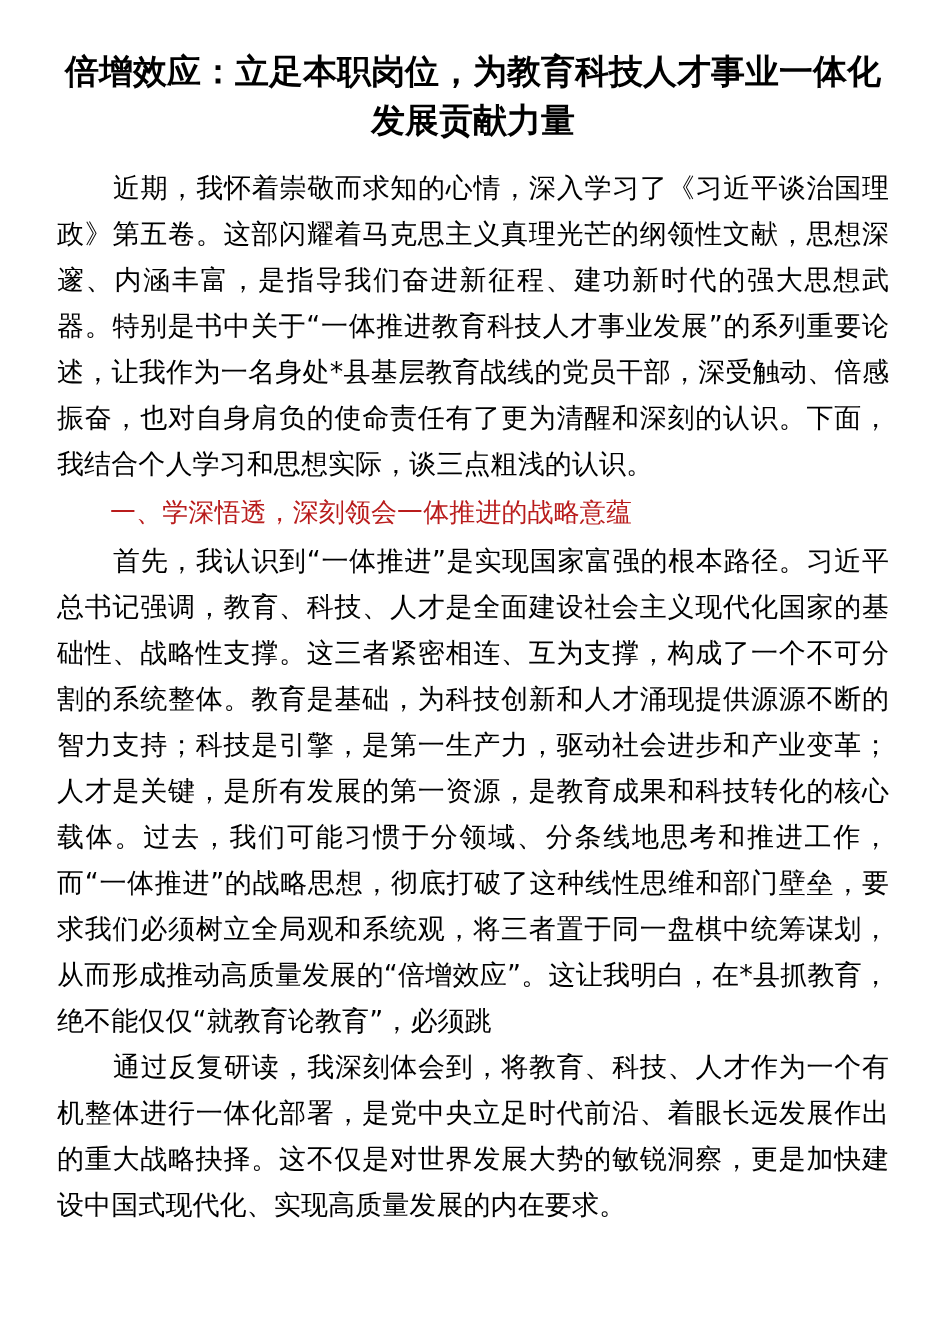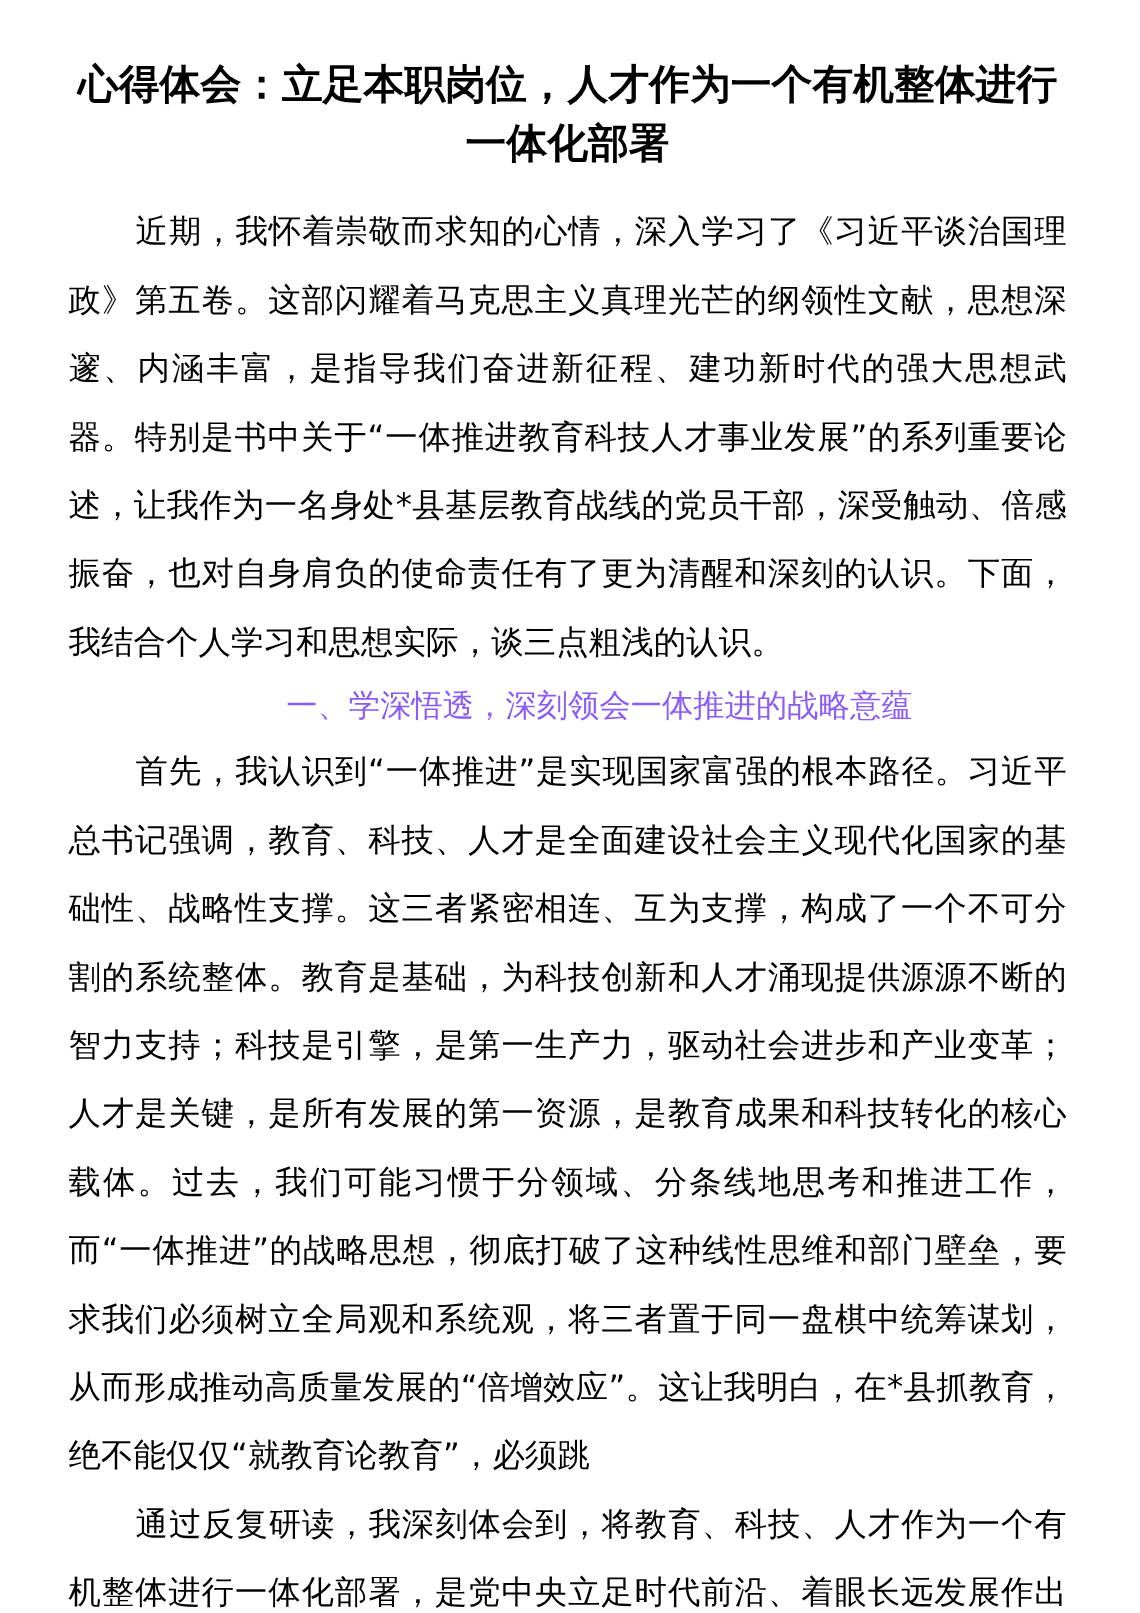--- a/index.html
+++ b/index.html
@@ -33,49 +33,49 @@
     text-align: center;
     letter-spacing: 0px;
     margin: 0;
     padding-top: 47px;
     padding-bottom: 0px;
     color: #000000;
     font-family: "DejaVu Sans", "Liberation Sans", sans-serif;
   }
   .para {
     font-size: 27px;
-    line-height: 57px;
+    line-height: 46px;
     text-align: justify;
     text-justify: inter-character;
     text-indent: 56px;
     margin: 0;
     color: #000000;
     letter-spacing: 0.1px;
     word-break: break-all;
   }
   .para-first {
     margin-top: 20px;
   }
   .heading {
     font-size: 26px;
     line-height: 51px;
     text-indent: 53px;
     margin: 0;
-    color: #8b5cf6;
-    text-align: center;
+    color: #b91c1c;
+    text-align: left;
     letter-spacing: 0.1px;
   }
 </style>
 </head>
 <body>
 
 <div class="page">
   <div class="doc-body">
 
-    <h1 class="doc-title">心得体会：立足本职岗位，人才作为一个有机整体进行一体化部署</h1>
+    <h1 class="doc-title">倍增效应：立足本职岗位，为教育科技人才事业一体化发展贡献力量</h1>
 
     <p class="para para-first">近期，我怀着崇敬而求知的心情，深入学习了《习近平谈治国理政》第五卷。这部闪耀着马克思主义真理光芒的纲领性文献，思想深邃、内涵丰富，是指导我们奋进新征程、建功新时代的强大思想武器。特别是书中关于“一体推进教育科技人才事业发展”的系列重要论述，让我作为一名身处*县基层教育战线的党员干部，深受触动、倍感振奋，也对自身肩负的使命责任有了更为清醒和深刻的认识。下面，我结合个人学习和思想实际，谈三点粗浅的认识。</p>
 
     <p class="heading">一、学深悟透，深刻领会一体推进的战略意蕴</p>
 
     <p class="para">首先，我认识到“一体推进”是实现国家富强的根本路径。习近平总书记强调，教育、科技、人才是全面建设社会主义现代化国家的基础性、战略性支撑。这三者紧密相连、互为支撑，构成了一个不可分割的系统整体。教育是基础，为科技创新和人才涌现提供源源不断的智力支持；科技是引擎，是第一生产力，驱动社会进步和产业变革；人才是关键，是所有发展的第一资源，是教育成果和科技转化的核心载体。过去，我们可能习惯于分领域、分条线地思考和推进工作，而“一体推进”的战略思想，彻底打破了这种线性思维和部门壁垒，要求我们必须树立全局观和系统观，将三者置于同一盘棋中统筹谋划，从而形成推动高质量发展的“倍增效应”。这让我明白，在*县抓教育，绝不能仅仅“就教育论教育”，必须跳</p>
 
     <p class="para">通过反复研读，我深刻体会到，将教育、科技、人才作为一个有机整体进行一体化部署，是党中央立足时代前沿、着眼长远发展作出的重大战略抉择。这不仅是对世界发展大势的敏锐洞察，更是加快建设中国式现代化、实现高质量发展的内在要求。</p>
 
   </div>

